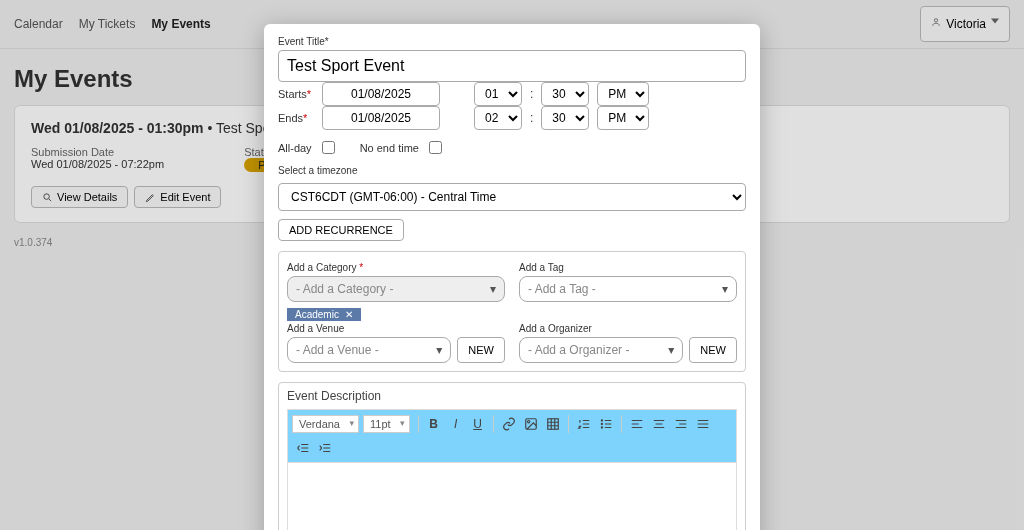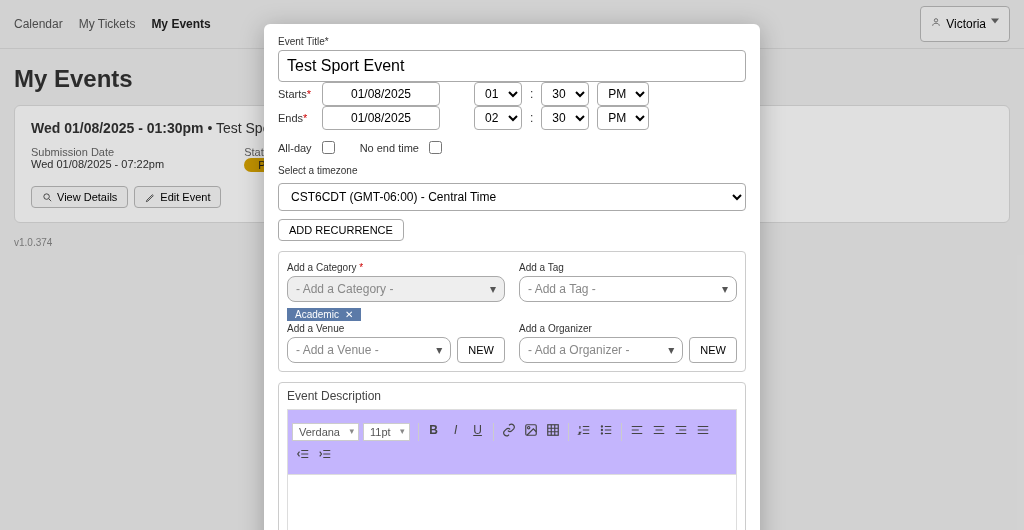--- a/index.html
+++ b/index.html
@@ -111,22 +111,22 @@
   }
   .chip .x { cursor: pointer; font-size:10px; }
   .inline { display:flex; gap:6px; }
   .new-btn { border:1px solid #aaa; border-radius:4px; padding:5px 10px; font-size:11px; background:#fff;}
   .editor {
     border: 1px solid #ccc; border-radius: 4px; margin-top: 10px;
     padding: 6px 8px 8px;
   }
   .editor-title { font-size: 12px; color:#444; margin-bottom: 6px;}
   .toolbar {
-    display:flex; flex-wrap:wrap; align-items:flex-end;
-    border:1px solid #ddd; background:#c4b5fd; padding:9px 4px;
+    display:flex; flex-wrap:wrap; align-items:center;
+    border:1px solid #ddd; background:#7dd3fc; padding:3px 4px;
   }
   .tb-sel { border:1px solid #ccc; background:#fff; padding:2px 18px 2px 6px; font-size:11px; color:#555; position:relative; margin-right:4px;}
   .tb-sel::after{content:"▾"; position:absolute; right:4px; top:2px; font-size:9px; color:#888;}
   .tb-sep { width:1px; height:18px; background:#ccc; margin:0 4px;}
   .tb-btn { width:22px; height:22px; display:inline-flex; align-items:center; justify-content:center; font-size:12px; color:#444; cursor:pointer;}
   .editor-area {
     border:1px solid #ddd; border-top:none; height:96px; background:#fff;
   }
   svg { display:block; }
 </style>

